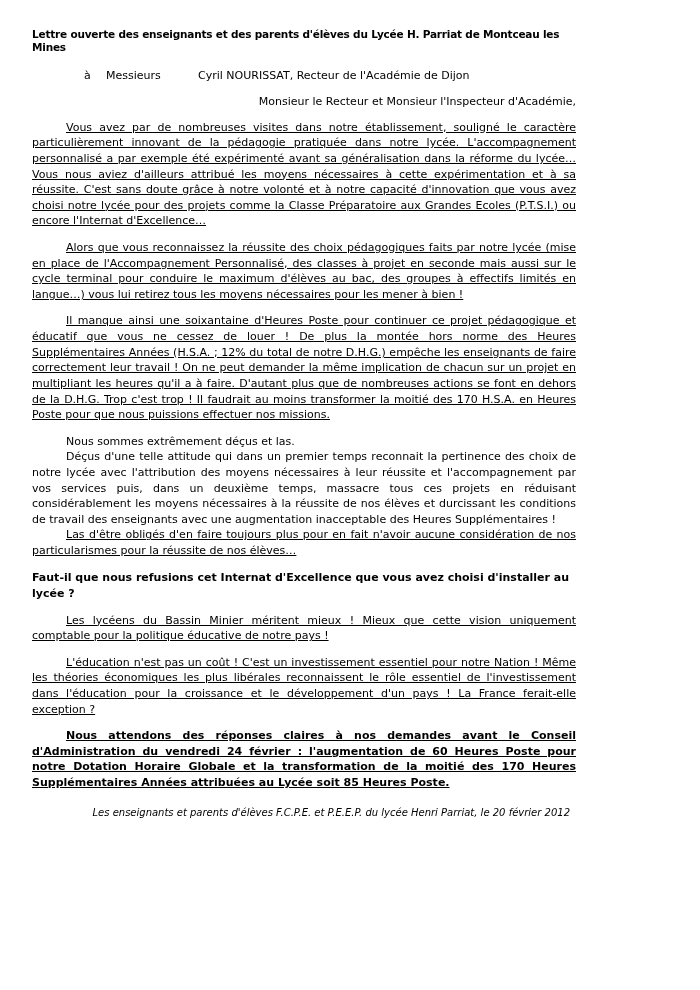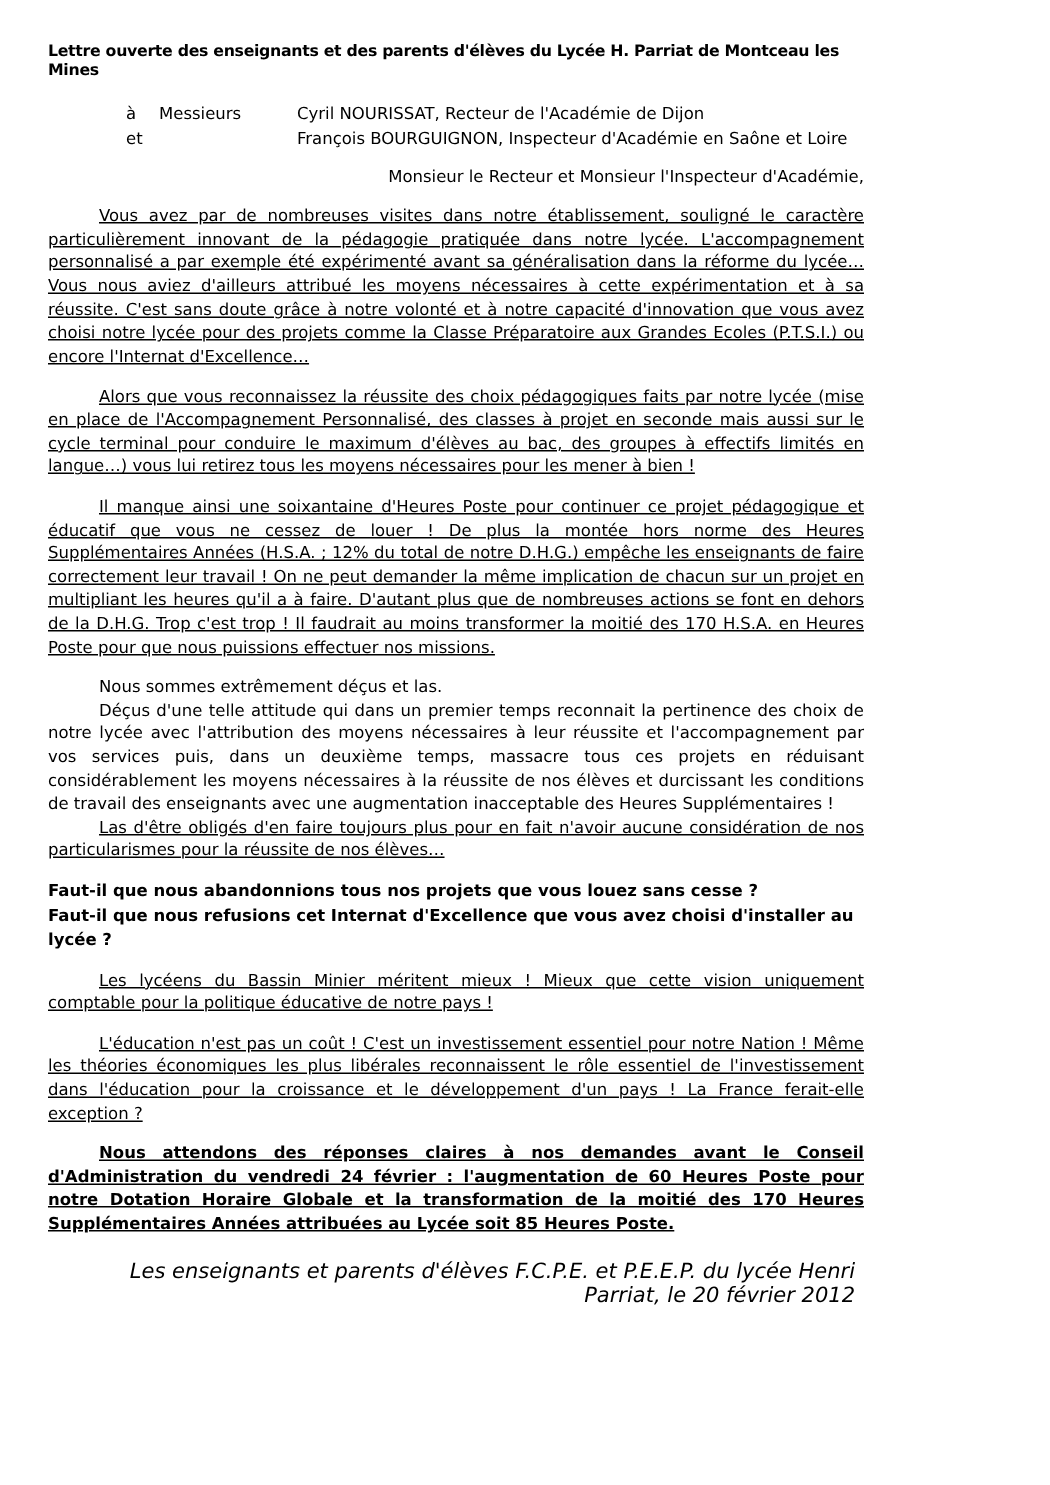--- a/index.html
+++ b/index.html
@@ -73,58 +73,52 @@
   p.bold {
     font-weight: bold;
   }
   .q-block {
     font-size: 11px;
     font-weight: bold;
     line-height: 1.5;
     margin: 0 0 10px 0;
   }
   .signature {
-    font-size: 14px;
+    font-size: 10px;
     font-style: italic;
     text-align: right;
     margin-top: 16px;
     padding-right: 6px;
   }
 </style>
 </head>
 <body>
 
 <div class="page">
 
   <h1 class="doc-title">Lettre ouverte des enseignants et des parents d'élèves du Lycée H. Parriat de Montceau les Mines</h1>
 
   <div class="addressees">
     <div class="addr-row">
       <span class="addr-prep">à</span>
       <span class="addr-title">Messieurs</span>
       <span class="addr-name">Cyril NOURISSAT, Recteur de l'Académie de Dijon</span>
     </div>
-    <div class="addr-row">
-      <span class="addr-prep">et</span>
-      <span class="addr-title"></span>
-      <span class="addr-name">François BOURGUIGNON, Inspecteur d'Académie en Saône et Loire</span>
-    </div>
   </div>
 
   <div class="salutation">Monsieur le Recteur et Monsieur l'Inspecteur d'Académie,</div>
 
   <p class="body-par gap">Vous avez par de nombreuses visites dans notre établissement, souligné le caractère particulièrement innovant de la pédagogie pratiquée dans notre lycée. L'accompagnement personnalisé a par exemple été expérimenté avant sa généralisation dans la réforme du lycée… Vous nous aviez d'ailleurs attribué les moyens nécessaires à cette expérimentation et à sa réussite. C'est sans doute grâce à notre volonté et à notre capacité d'innovation que vous avez choisi notre lycée pour des projets comme la Classe Préparatoire aux Grandes Ecoles (P.T.S.I.) ou encore l'Internat d'Excellence…</p>
   <p class="body-par gap">Alors que vous reconnaissez la réussite des choix pédagogiques faits par notre lycée (mise en place de l'Accompagnement Personnalisé, des classes à projet en seconde mais aussi sur le cycle terminal pour conduire le maximum d'élèves au bac, des groupes à effectifs limités en langue…) vous lui retirez tous les moyens nécessaires pour les mener à bien !</p>
   <p class="body-par gap">Il manque ainsi une soixantaine d'Heures Poste pour continuer ce projet pédagogique et éducatif que vous ne cessez de louer ! De plus la montée hors norme des Heures Supplémentaires Années (H.S.A. ; 12% du total de notre D.H.G.) empêche les enseignants de faire correctement leur travail ! On ne peut demander la même implication de chacun sur un projet en multipliant les heures qu'il a à faire. D'autant plus que de nombreuses actions se font en dehors de la D.H.G. Trop c'est trop ! Il faudrait au moins transformer la moitié des 170 H.S.A. en Heures Poste pour que nous puissions effectuer nos missions.</p>
   <p class="body-par tight">Nous sommes extrêmement déçus et las.</p>
   <p class="body-par tight">Déçus d'une telle attitude qui dans un premier temps reconnait la pertinence des choix de notre lycée avec l'attribution des moyens nécessaires à leur réussite et l'accompagnement par vos services puis, dans un deuxième temps, massacre tous ces projets en réduisant considérablement les moyens nécessaires à la réussite de nos élèves et durcissant les conditions de travail des enseignants avec une augmentation inacceptable des Heures Supplémentaires !</p>
   <p class="body-par gap">Las d'être obligés d'en faire toujours plus pour en fait n'avoir aucune considération de nos particularismes pour la réussite de nos élèves…</p>
 
   <div class="q-block">
-    <div>Faut-il que nous abandonnions tous nos projets que vous louez sans cesse ?</div>
     <div>Faut-il que nous refusions cet Internat d'Excellence que vous avez choisi d'installer au lycée ?</div>
   </div>
 
   <p class="body-par gap">Les lycéens du Bassin Minier méritent mieux ! Mieux que cette vision uniquement comptable pour la politique éducative de notre pays !</p>
   <p class="body-par gap">L'éducation n'est pas un coût ! C'est un investissement essentiel pour notre Nation ! Même les théories économiques les plus libérales reconnaissent le rôle essentiel de l'investissement dans l'éducation pour la croissance et le développement d'un pays ! La France ferait-elle exception ?</p>
   <p class="body-par bold gap">Nous attendons des réponses claires à nos demandes avant le Conseil d'Administration du vendredi 24 février : l'augmentation de 60 Heures Poste pour notre Dotation Horaire Globale et la transformation de la moitié des 170 Heures Supplémentaires Années attribuées au Lycée soit 85 Heures Poste.</p>
 
   <div class="signature">Les enseignants et parents d'élèves F.C.P.E. et P.E.E.P.  du lycée Henri Parriat, le 20 février 2012</div>
 
 </div>

